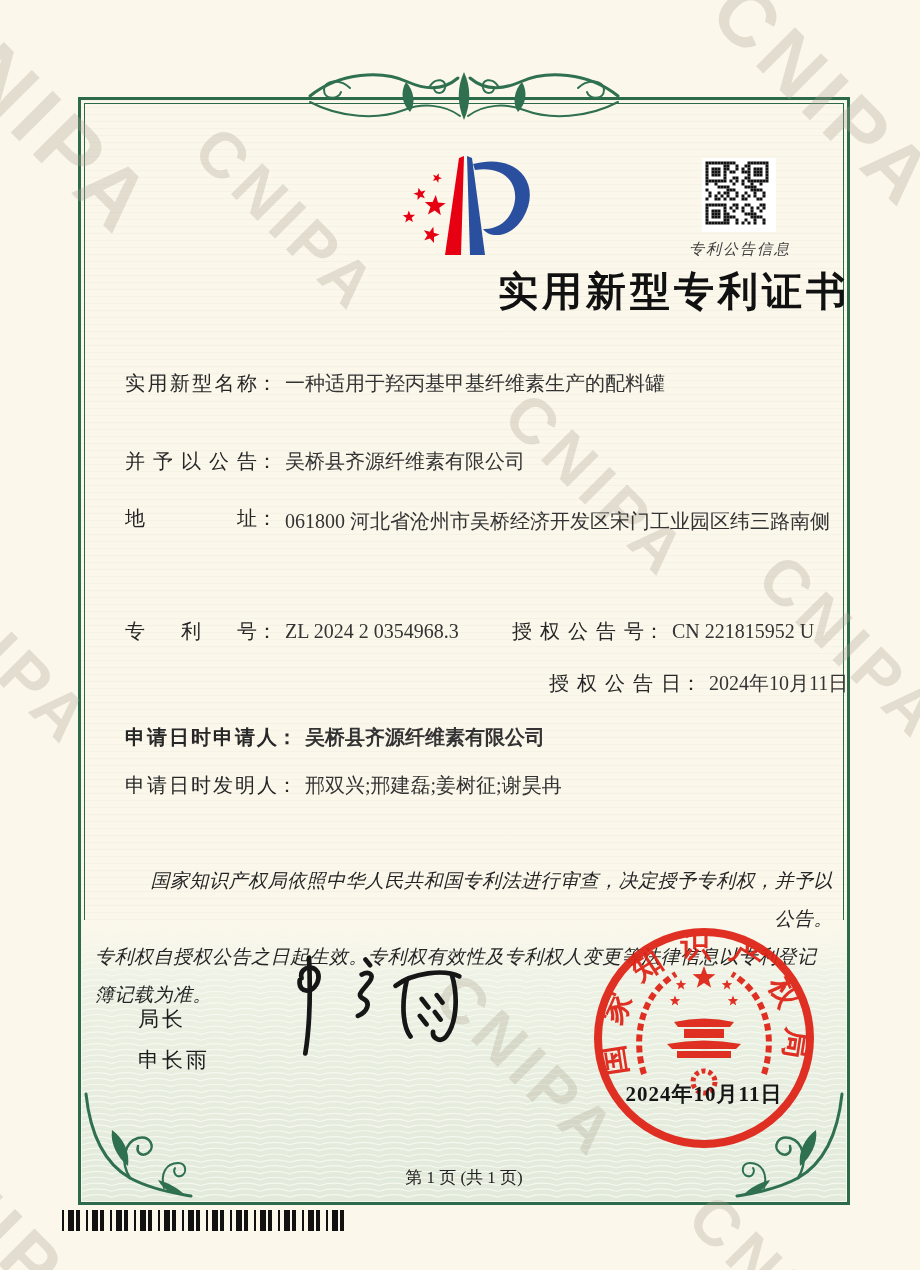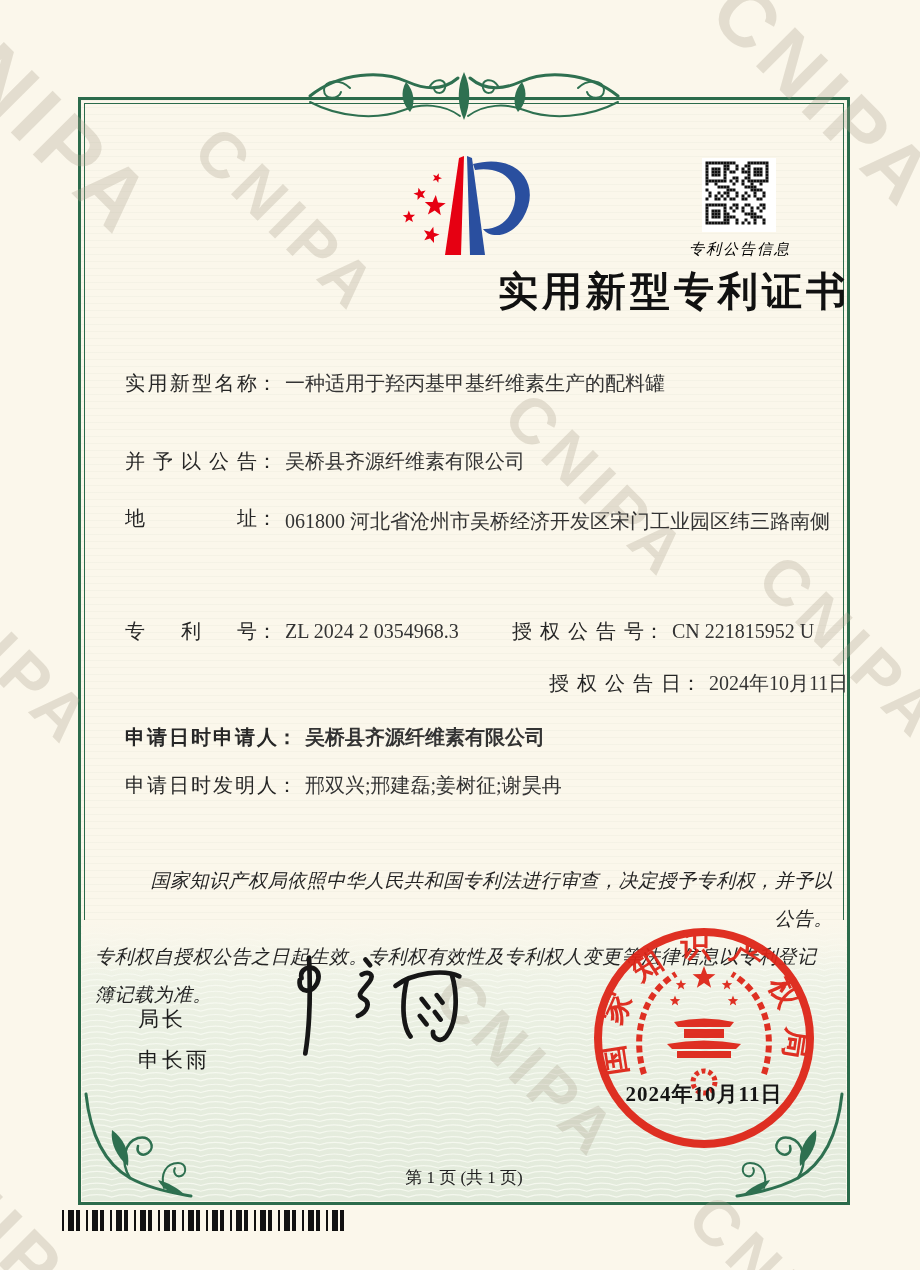--- a/index.html
+++ b/index.html
@@ -37,21 +37,21 @@
   .band-fade{position:absolute;left:0;right:0;top:0;height:55px;background:linear-gradient(180deg,var(--cream),rgba(251,247,235,0));}
   
   .orn{position:absolute;z-index:4;}
   .orn path{stroke:#2e7050;fill:none;stroke-linecap:round;}
   .orn .fill{fill:#2e7050;stroke:none;}
   
   .content-item{position:absolute;z-index:5;}
   .cert-no{left:124px;top:150px;font-size:19px;letter-spacing:1px;color:#222;}
   .logo{left:395px;top:150px;}
   .qr{left:702px;top:158px;width:70px;height:70px;background:#fff;padding:2px;}
-  .qr-label{left:685px;top:240px;width:110px;text-align:center;font-size:15px;letter-spacing:2px;color:#000000;font-style:italic;}
+  .qr-label{left:685px;top:240px;width:110px;text-align:center;font-size:15px;letter-spacing:2px;color:#404040;font-style:italic;}
   .title{
     left:78px;top:264px;width:772px;margin:0;text-align:right;
     font-size:40px;font-weight:900;letter-spacing:4px;color:#111;
   }
   .frow{font-size:20px;color:var(--ink);white-space:nowrap;}
   .lab{display:inline-block;width:132px;text-align:justify;text-align-last:justify;vertical-align:top;color:#262626;}
   .lab.w152{width:152px;}
   .colon{margin-right:8px;color:#262626;}
   .val{color:#333;}
   .val.wrap{display:inline-block;white-space:normal;width:548px;line-height:32px;vertical-align:top;}

